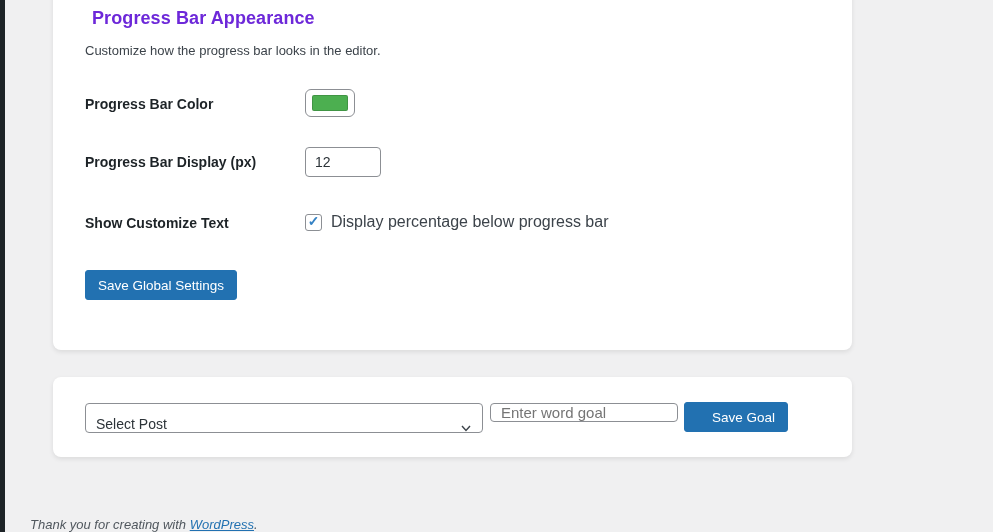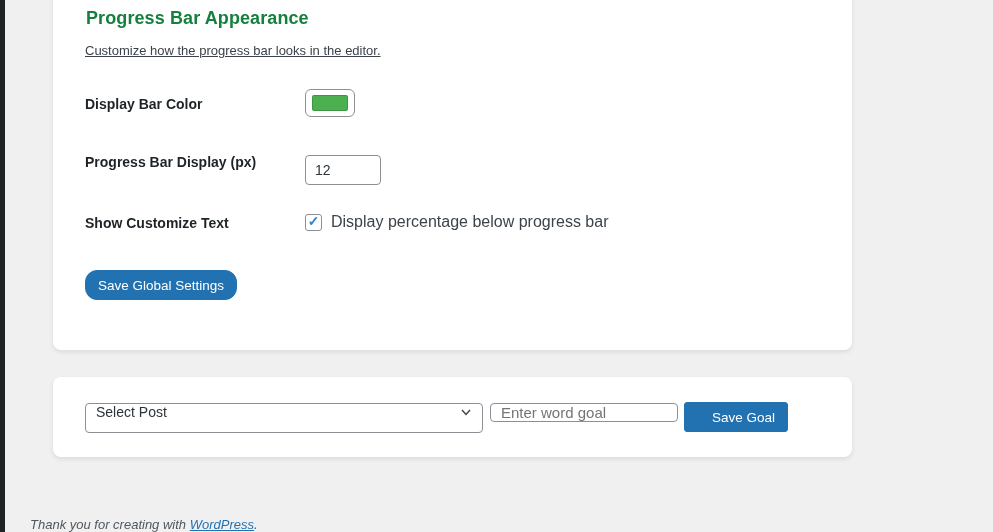--- a/index.html
+++ b/index.html
@@ -28,32 +28,31 @@
     width: 799px;
     background: #ffffff;
     border-radius: 8px;
     box-shadow: 0 2px 5px rgba(0,0,0,0.09);
   }
   .card-appearance { top: -24px; height: 374px; }
   .card-goal { top: 377px; height: 80px; }
 
   .page-title {
     position: absolute;
-    left: 86px; top: 8px;
+    left: 92px; top: 8px;
     font-size: 18px;
     font-weight: 700;
-    color: #15803d;
+    color: #6d28d9;
     letter-spacing: 0.1px;
   }
   .page-subtitle {
     position: absolute;
     left: 85px; top: 43px;
     font-size: 13px;
     color: #3c434a;
-    text-decoration: underline;
   }
   .field-label {
     position: absolute;
     left: 85px;
     font-size: 14px;
     font-weight: 700;
     color: #1d2327;
   }
   .label-color  { top: 96px; }
   .label-height { top: 154px; }
@@ -78,21 +77,20 @@
     position: absolute;
     left: 305px; top: 147px;
     width: 76px; height: 30px;
     border: 1px solid #8c8f94;
     border-radius: 4px;
     font-family: "Liberation Sans", sans-serif;
     font-size: 14px;
     color: #2c3338;
     padding: 0 0 0 9px;
     background: #fff;
-    margin-top: 8px;
   }
   .checkbox-wrap {
     position: absolute;
     left: 305px; top: 213px;
     display: flex;
     align-items: center;
     gap: 9px;
   }
   .checkbox {
     width: 17px; height: 17px;
@@ -118,32 +116,32 @@
     background: #2271b1;
     color: #ffffff;
     border: 1px solid #2271b1;
     border-radius: 3px;
     font-family: "Liberation Sans", sans-serif;
     font-size: 13.5px;
     height: 30px;
     padding: 0 12px;
     cursor: pointer;
   }
-  .btn-save-global { position: absolute; left: 85px; top: 270px; border-radius: 12px; }
+  .btn-save-global { position: absolute; left: 85px; top: 270px; }
   .btn-save-goal   { position: absolute; left: 684px; top: 402px; padding-left: 27px; }
 
   .post-select {
     position: absolute;
     left: 85px; top: 403px;
     width: 398px; height: 30px;
     background: #fff;
     border: 1px solid #8c8f94;
     border-radius: 4px;
     display: flex;
-    align-items: flex-start;
+    align-items: flex-end;
     padding: 0 10px;
     cursor: pointer;
   }
   .post-select .select-value {
     flex: 1;
     font-size: 14px;
     color: #2c3338;
   }
   .chevron-down {
     width: 12px; height: 12px;
@@ -181,21 +179,21 @@
 
 <div class="screen">
 
   <div class="admin-menu-strip"></div>
 
   <div class="card card-appearance"></div>
 
   <h1 class="page-title">Progress Bar Appearance</h1>
   <p class="page-subtitle">Customize how the progress bar looks in the editor.</p>
 
-  <span class="field-label label-color">Display Bar Color</span>
+  <span class="field-label label-color">Progress Bar Color</span>
   <div class="color-input">
     <div class="color-swatch" style="background-color: rgb(76, 175, 80);"></div>
   </div>
 
   <span class="field-label label-height">Progress Bar Display (px)</span>
   <input class="height-input" type="text" value="12" style="">
 
   <span class="field-label label-pct">Show Customize Text</span>
   <div class="checkbox-wrap">
     <span class="checkbox">

